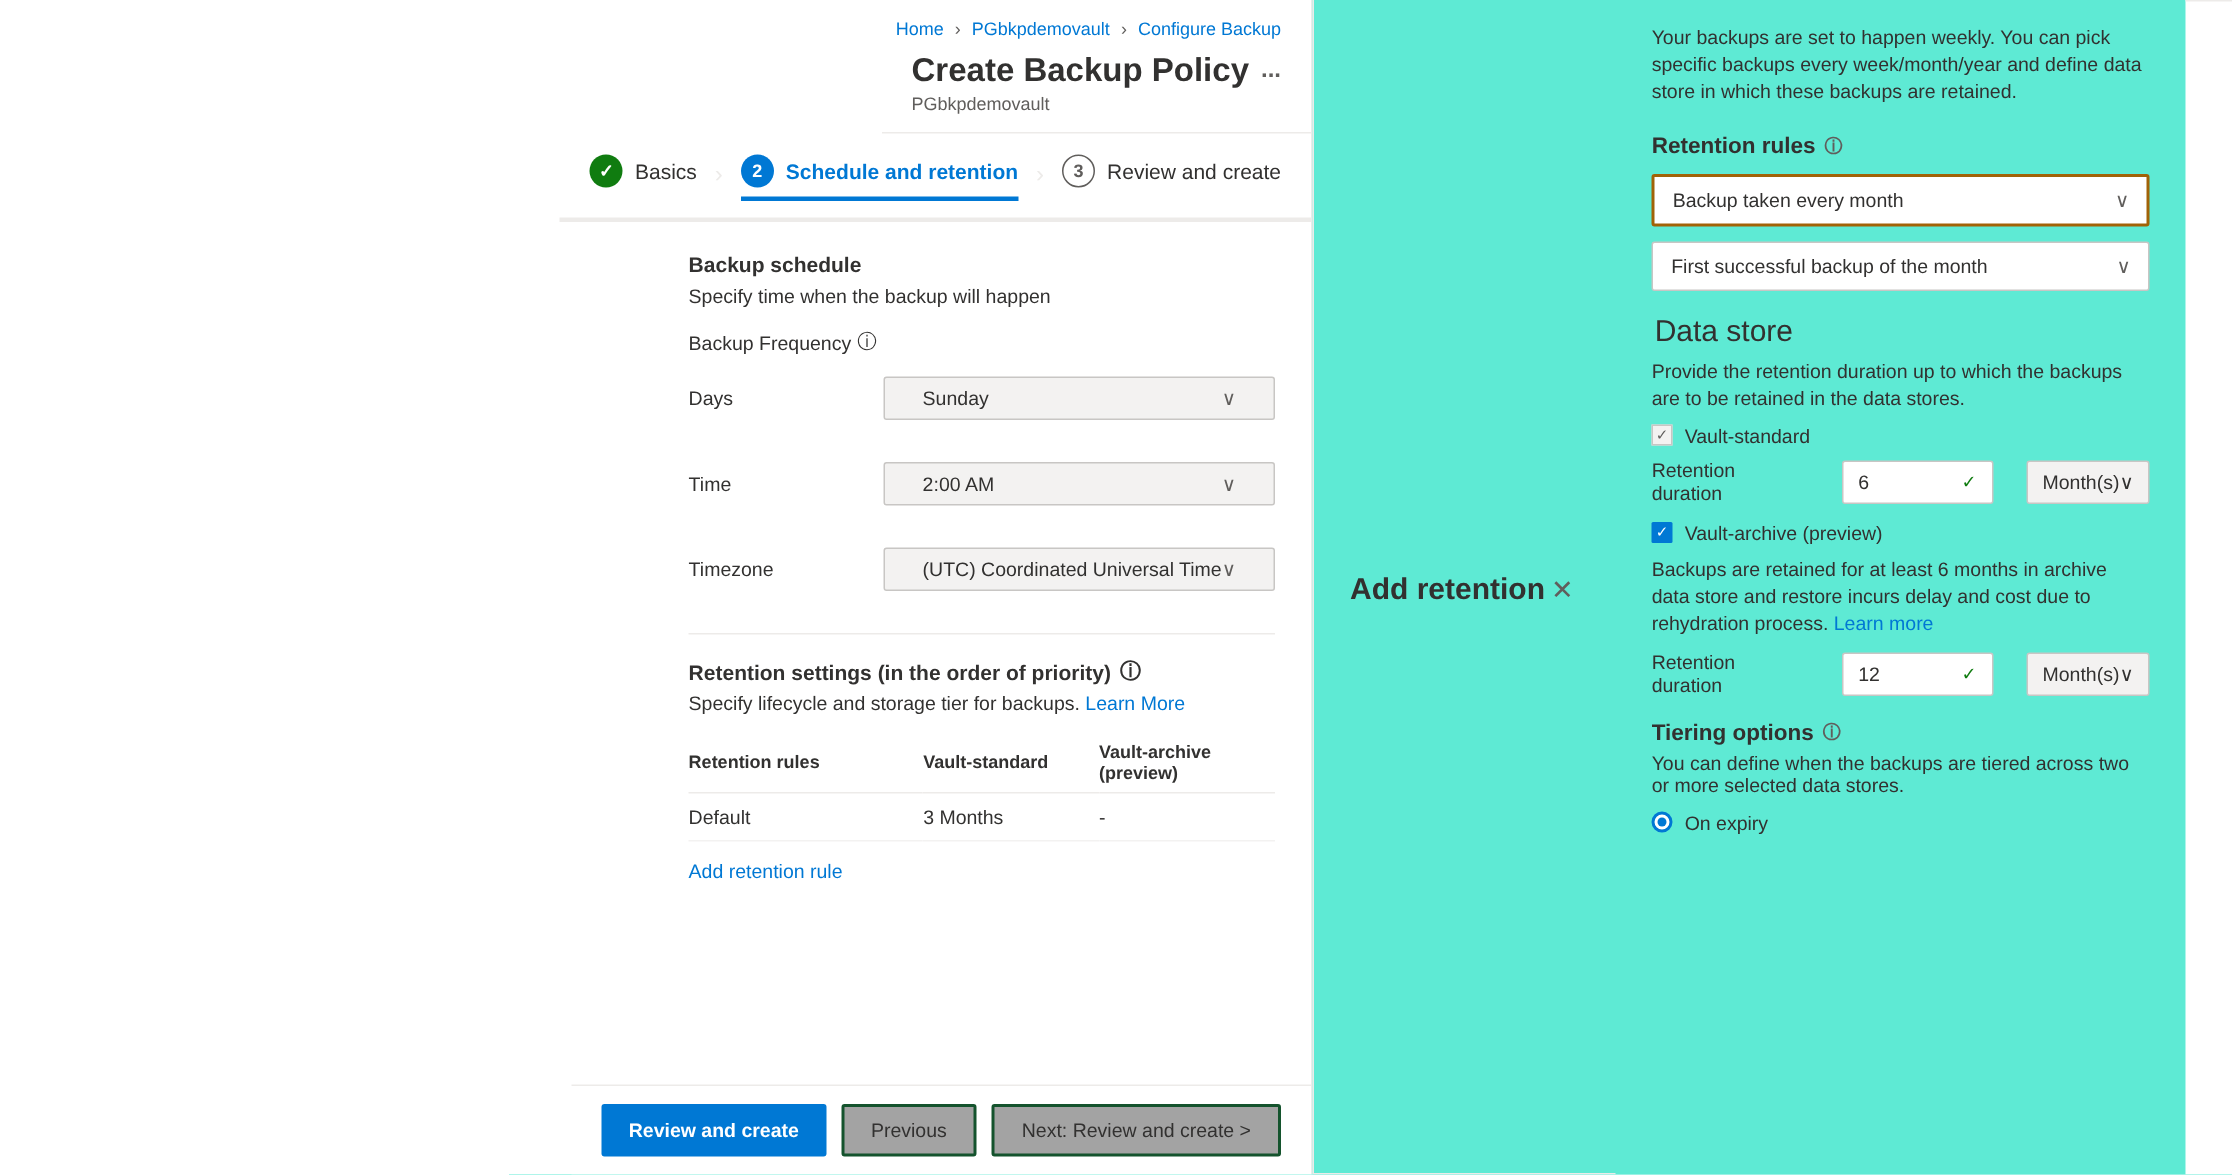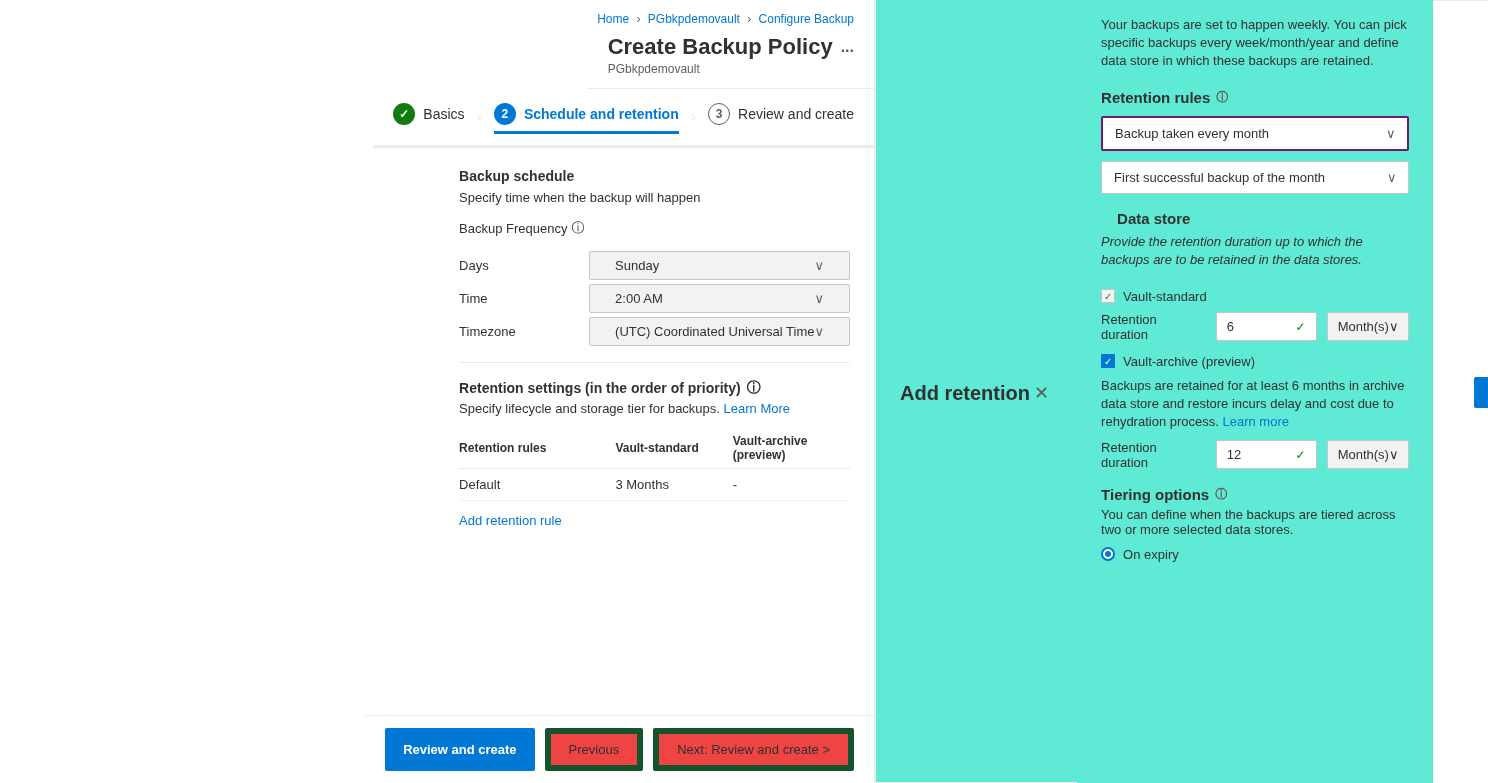--- a/index.html
+++ b/index.html
@@ -77,21 +77,21 @@
       overflow-y: auto;
       padding: 20px 24px;
     }
 
     .section-title { font-size: 14px; font-weight: 600; margin-bottom: 6px; }
     .section-desc { font-size: 13px; margin-bottom: 14px; }
 
     .field-row {
       display: flex;
       align-items: center;
-      margin-bottom: 4px;
+      margin-bottom: 28px;
     }
     .field-label {
       width: 130px;
       font-size: 13px;
       color: #323130;
       display: flex;
       align-items: center;
       gap: 4px;
     }
 
@@ -169,23 +169,23 @@
       background: #0078d4;
       color: #fff;
       border: none;
       padding: 8px 18px;
       font-size: 13px;
       font-weight: 600;
       border-radius: 2px;
       cursor: pointer;
     }
     .btn-secondary {
-      background: #ef4444;
-      color: #323130;
-      border: 6px solid #14532d;
+      background: #a3a3a3;
+      color: #323130;
+      border: 2px solid #14532d;
       padding: 8px 18px;
       font-size: 13px;
       border-radius: 2px;
       cursor: pointer;
     }
 
     
     .right-panel {
       flex: 1;
       display: flex;
@@ -219,35 +219,35 @@
       display: flex;
       align-items: center;
       gap: 6px;
     }
 
     .dropdown-select {
       width: 100%;
       display: flex;
       align-items: center;
       justify-content: space-between;
-      border: 2px solid #701a75;
+      border: 2px solid #a16207;
       background: #fff;
       padding: 8px 12px;
       border-radius: 2px;
       font-size: 13px;
       cursor: pointer;
       margin-bottom: 10px;
     }
     .dropdown-select.normal-border {
       border: 1px solid #c8c6c4;
     }
     .dropdown-select .chevron-down { color: #605e5c; }
 
-    .panel-sub-title { font-size: 15px; font-weight: 700; margin: 16px 16px 6px; }
-    .panel-sub-desc { font-size: 13px; color: #323130; margin-bottom: 20px; line-height: 1.4; font-style: italic; }
+    .panel-sub-title { font-size: 20px; font-weight: 400; margin: 16px 2px 6px; }
+    .panel-sub-desc { font-size: 13px; color: #323130; margin-bottom: 8px; line-height: 1.4; }
 
     .checkbox-row {
       display: flex;
       align-items: center;
       gap: 8px;
       margin-bottom: 8px;
     }
     .checkbox-disabled {
       width: 14px; height: 14px;
       border: 1px solid #c8c6c4;
@@ -259,22 +259,22 @@
       width: 14px; height: 14px;
       background: #0078d4;
       display: flex; align-items: center; justify-content: center;
       border-radius: 1px;
     }
     .checkbox-checked::after { content: '✓'; font-size: 10px; color: #fff; }
     .checkbox-label { font-size: 13px; }
 
     .retention-duration-row {
       display: flex;
-      align-items: center;
-      gap: 10px;
+      align-items: flex-end;
+      gap: 22px;
       margin: 8px 0 12px;
     }
     .retention-duration-label { font-size: 13px; width: 130px; color: #323130; }
     .duration-input {
       display: flex;
       align-items: center;
       justify-content: space-between;
       border: 1px solid #c8c6c4;
       background: #fff;
       padding: 6px 10px;

